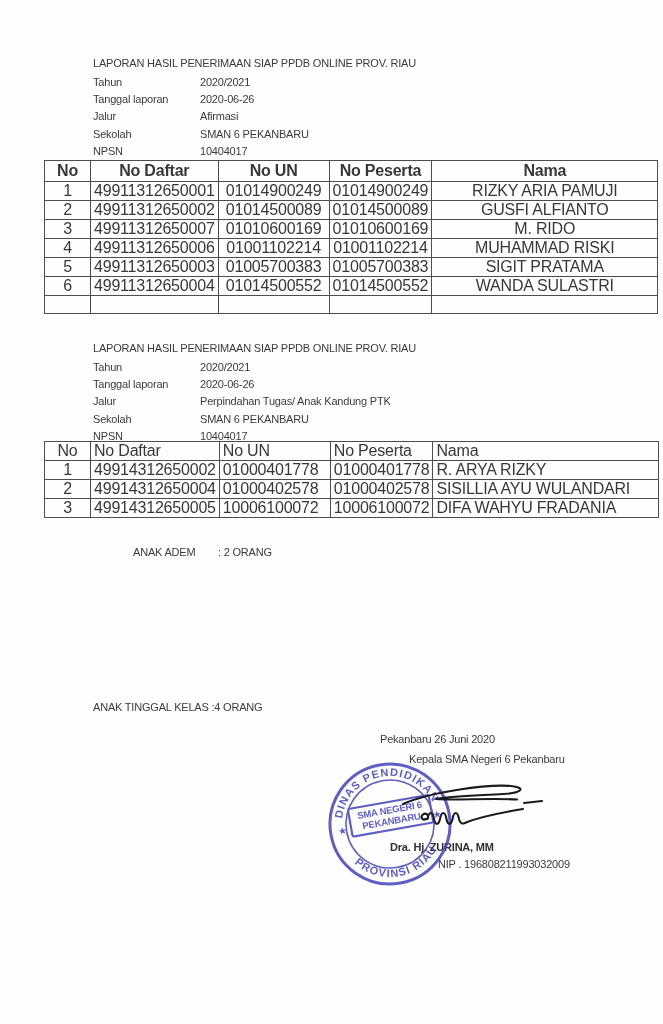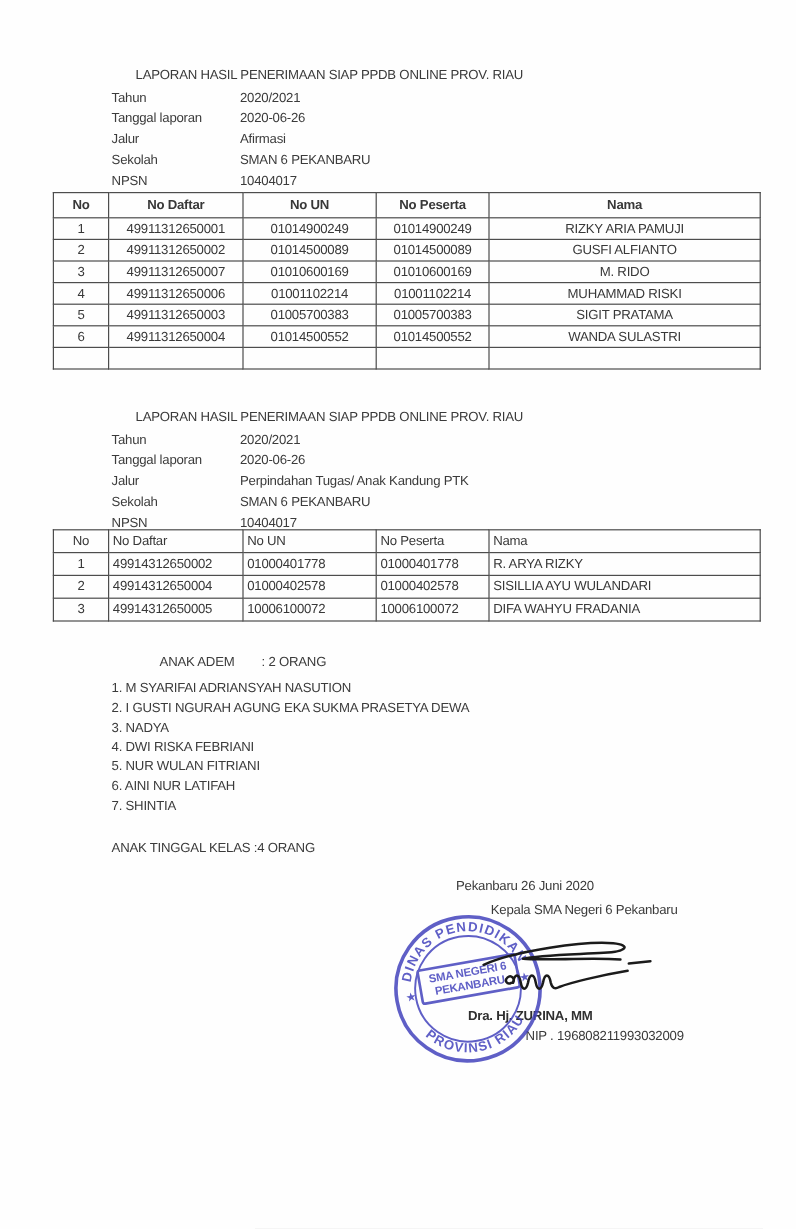--- a/index.html
+++ b/index.html
@@ -4,27 +4,27 @@
 <style>
   html,body{margin:0;padding:0;background:#e8e8e8;}
   .page{
     position:relative;width:663px;height:1024px;margin:0 auto;
     background:#fefefe;overflow:hidden;
     font-family:"Liberation Sans","DejaVu Sans",sans-serif;
     color:#3b3b3b;font-size:11px;letter-spacing:-0.2px;
   }
   
   .report-head{position:absolute;left:93px;width:540px;}
-  .doc-title{height:17px;line-height:17px;margin-bottom:2px;color:#3a3a3a;margin-left:20px;}
+  .doc-title{height:17px;line-height:17px;margin-bottom:2px;color:#3a3a3a;}
   .field-row{position:relative;height:17.2px;line-height:17.2px;}
   .f-label{position:absolute;left:0;text-align:right;}
   .f-value{position:absolute;left:107px;}
   
   .tbl{position:absolute;left:44px;border-collapse:collapse;table-layout:fixed;
-       font-size:11px;color:#383838;background:transparent;padding-left:14px;}
+       font-size:16px;color:#383838;background:transparent;padding-left:14px;}
   .tbl th,.tbl td{border:1px solid #4d4d4d;padding:0 3px;overflow:hidden;
        white-space:nowrap;vertical-align:middle;}
   .tbl1 th{font-weight:bold;text-align:center;height:20px;}
   .tbl1 td{height:17px;text-align:center;}
   .tbl2 th{font-weight:normal;text-align:left;height:18px;}
   .tbl2 td{height:18px;}
   .tbl th.c-no,.tbl td.c-no{text-align:center;padding:0;}
   
   .anak-block{position:absolute;left:93px;top:545px;width:480px;}
   .anak-header{position:relative;height:21px;line-height:15px;margin-left:40px;}
@@ -209,29 +209,20 @@
           <td>DIFA WAHYU FRADANIA</td>
         </tr>
       </tbody>
   </table>
 
   <div class="anak-block">
     <div class="anak-header">
       <span class="anak-label">ANAK ADEM</span>
       <span class="anak-count">: 2 ORANG</span>
     </div>
-    <div>
-        <div class="list-line">1. M SYARIFAI ADRIANSYAH NASUTION</div>
-        <div class="list-line">2. I GUSTI NGURAH AGUNG EKA SUKMA PRASETYA DEWA</div>
-        <div class="list-line">3. NADYA</div>
-        <div class="list-line">4. DWI RISKA FEBRIANI</div>
-        <div class="list-line">5. NUR WULAN FITRIANI</div>
-        <div class="list-line">6. AINI NUR LATIFAH</div>
-        <div class="list-line">7. SHINTIA</div>
-      </div>
   </div>
 
   <div class="anak-tinggal">ANAK TINGGAL KELAS :4 ORANG</div>
 
   <div class="sig-text sig-place">Pekanbaru 26 Juni 2020</div>
   <div class="sig-text sig-title">Kepala SMA Negeri 6 Pekanbaru</div>
   <div class="sig-text sig-name">Dra. Hj. ZURINA, MM</div>
   <div class="sig-text sig-nip">NIP . 196808211993032009</div>
 
   <svg class="stamp" width="134" height="134" viewBox="-67 -67 134 134" style="color: rgb(67, 67, 189);">

